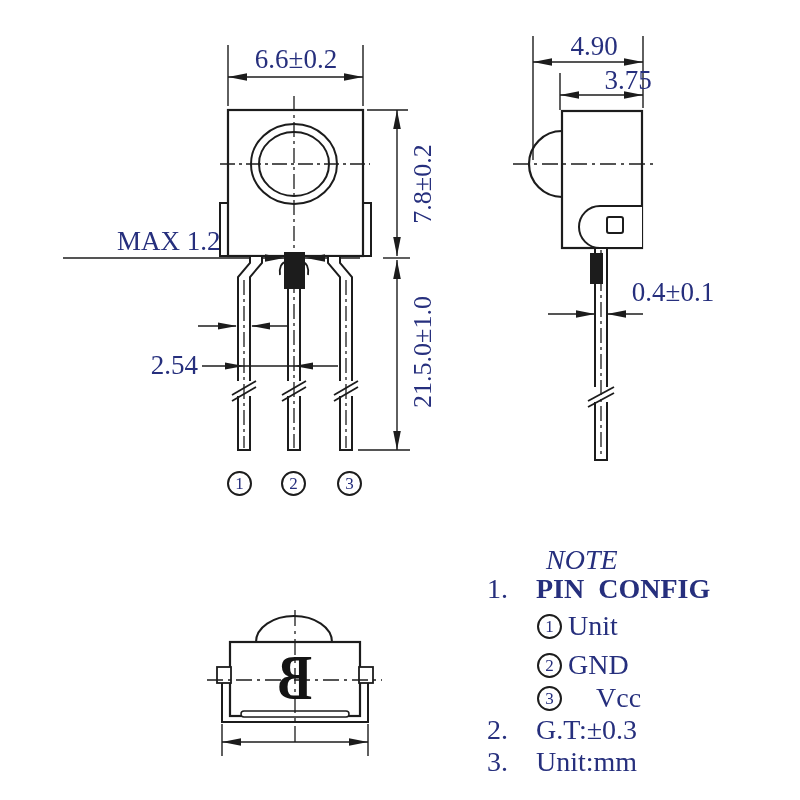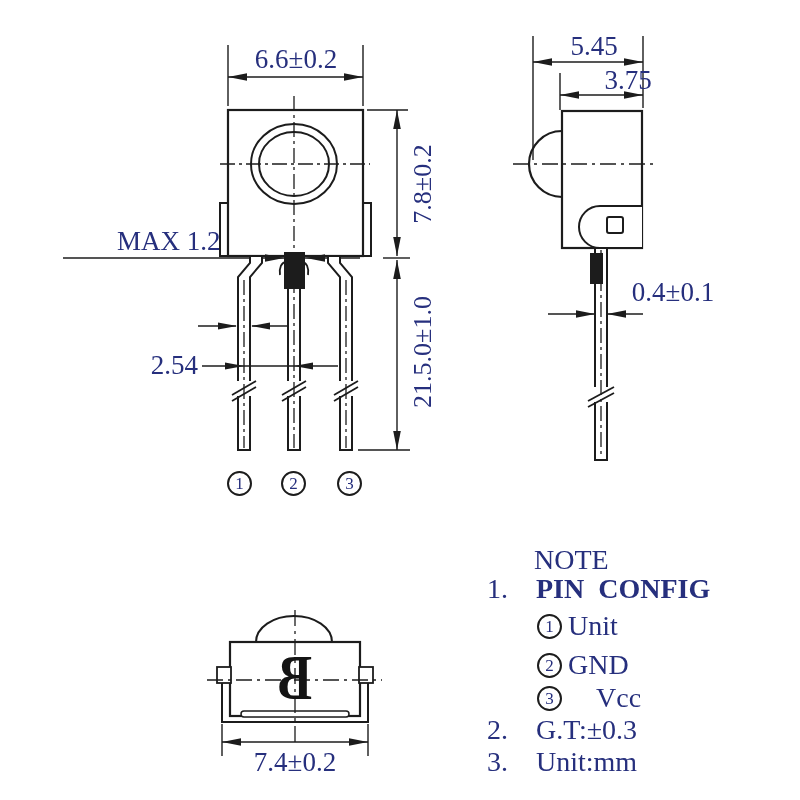--- a/index.html
+++ b/index.html
@@ -150,39 +150,38 @@
       <rect x="284" y="252" width="21" height="37"></rect>
       <rect x="590" y="253" width="13" height="31"></rect>
     </g>
   </svg>
 
   <div class="lbl center" style="left:234px;top:45px;width:124px;">6.6±0.2</div>
   <div class="v-lbl" style="left:348px;top:167px;width:150px;height:34px;">7.8±0.2</div>
   <div class="lbl" style="left:82px;top:227px;margin-left:35px;">MAX 1.2</div>
   <div class="lbl right" style="left:118px;top:351px;width:80px;">2.54</div>
   <div class="v-lbl" style="left:338px;top:335px;width:170px;height:34px;">21.5.0±1.0</div>
-  <div class="lbl center" style="left:542px;top:32px;width:104px;">5.45</div>
+  <div class="lbl center" style="left:542px;top:32px;width:104px;">4.90</div>
   <div class="lbl center" style="left:576px;top:66px;width:104px;">3.75</div>
   <div class="lbl center" style="left:625px;top:278px;width:96px;">0.4±0.1</div>
-  <div class="lbl center" style="left:235px;top:748px;width:120px;">7.4±0.2</div>
 
   <div class="pin-badge" style="left:227px;top:471px;">
       <span>1</span>
     </div>
   <div class="pin-badge" style="left:281px;top:471px;">
       <span>2</span>
     </div>
   <div class="pin-badge" style="left:337px;top:471px;">
       <span>3</span>
     </div>
 
   <div class="marking-b">B</div>
 
   <div>
-    <div class="note-line" style="left:534px;top:545px;">NOTE</div>
+    <div class="note-line" style="left:546px;top:545px;font-style:italic;">NOTE</div>
     <div class="note-line" style="left:487px;top:574px;">1.</div>
     <div class="note-line" style="left:536px;top:574px;font-weight:bold;">PIN  CONFIG</div>
 
     <div class="pin-badge" style="left:537px;top:614px;">
         <span>1</span>
       </div>
     <div class="note-line" style="left:568px;top:611px;">Unit</div>
 
     <div class="pin-badge" style="left:537px;top:653px;">
         <span>2</span>

